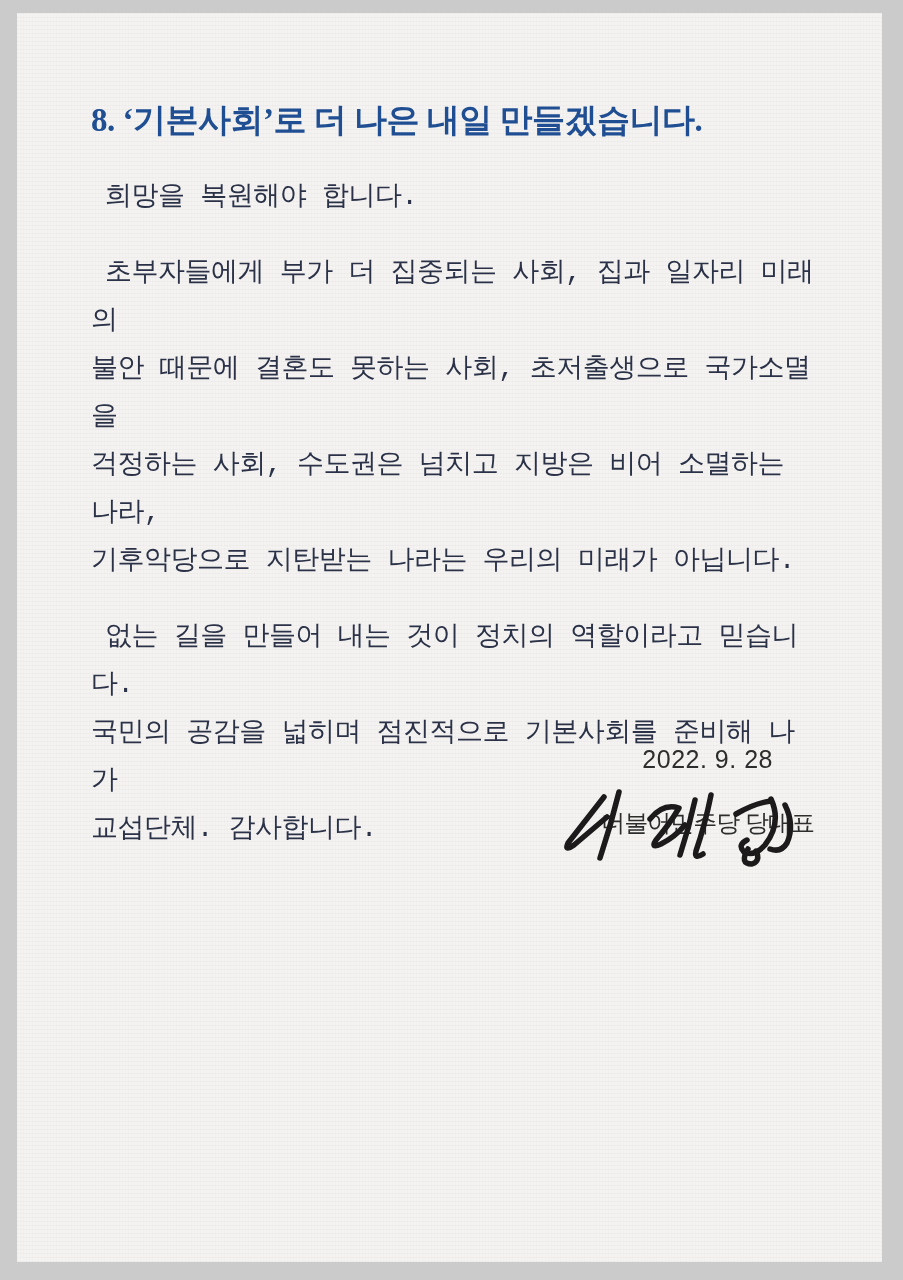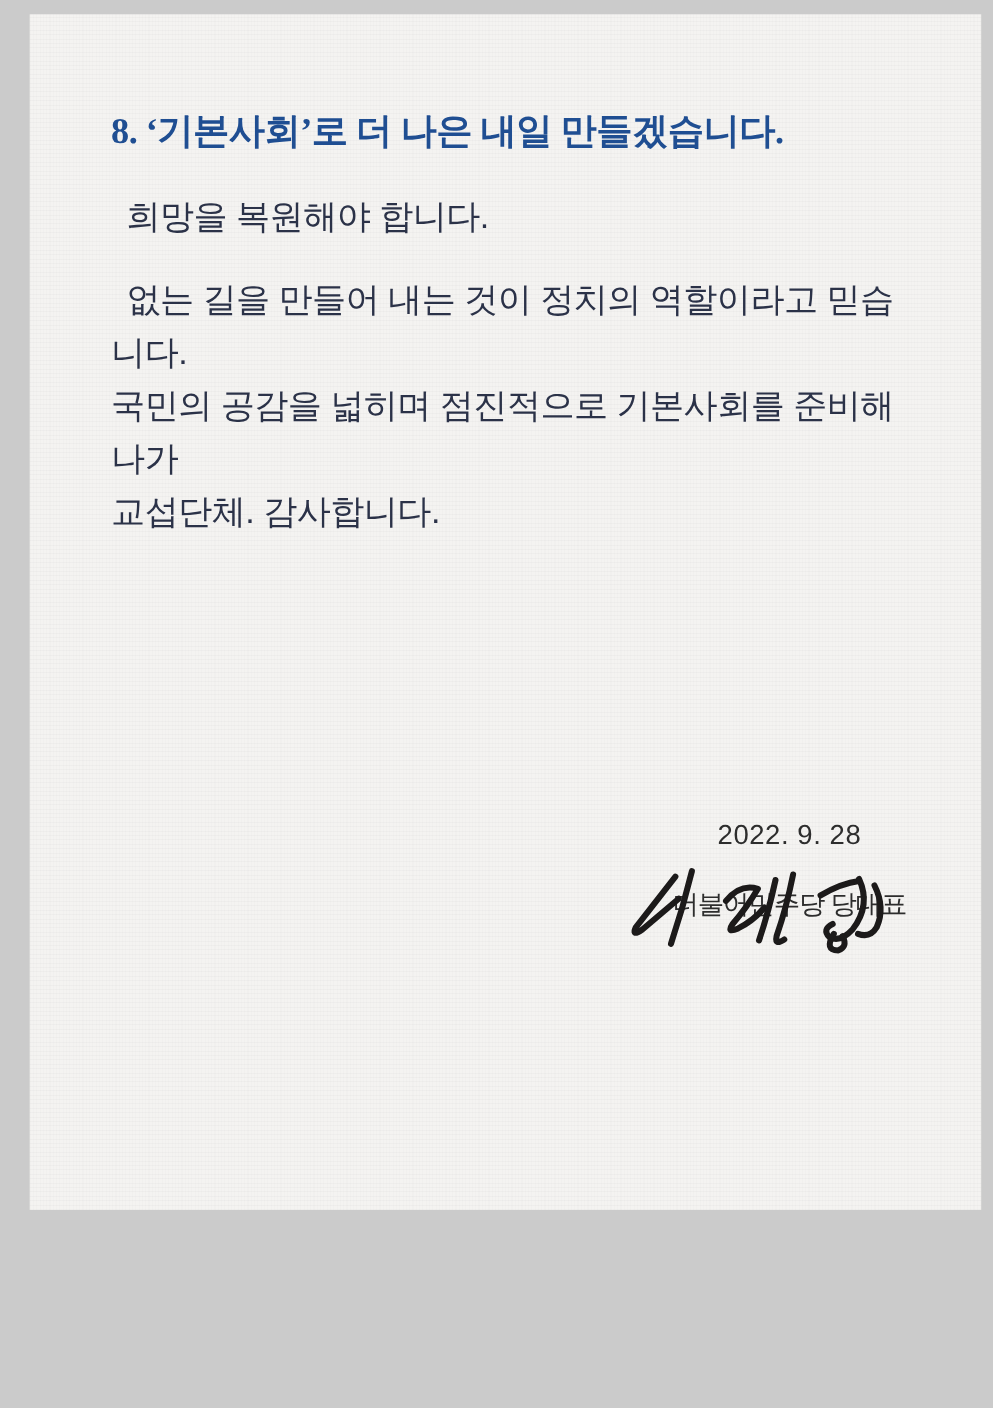--- a/index.html
+++ b/index.html
@@ -6,24 +6,24 @@
     margin: 0;
     padding: 0;
     width: 903px;
     height: 1280px;
     overflow: hidden;
     background: #cbcbcb;
     font-family: "Liberation Sans", sans-serif;
   }
   .paper {
     position: absolute;
-    left: 27px;
+    left: 17px;
     top: 13px;
     width: 865px;
-    height: 1087px;
+    height: 1249px;
     background-color: #f4f3f1;
     background-image:
       repeating-linear-gradient(0deg, rgba(90,90,100,0.035) 0 1px, transparent 1px 4px),
       repeating-linear-gradient(90deg, rgba(90,90,100,0.02) 0 1px, transparent 1px 3px);
   }
   .content {
     position: absolute;
     left: 74px;
     right: 66px;
     top: 86px;
@@ -31,22 +31,22 @@
   .doc-title {
     font-family: "Liberation Serif", "DejaVu Serif", serif;
     font-weight: 700;
     font-size: 33px;
     line-height: 42px;
     letter-spacing: -0.5px;
     color: #1f4e92;
     margin: 0 0 32px 0;
   }
   .para {
-    font-family: Liberation Sans, sans-serif;
-    font-size: 31px;
+    font-family: Liberation Mono, monospace;
+    font-size: 27px;
     line-height: 48px;
     color: #2b3248;
     white-space: pre-line;
     text-indent: 14px;
     letter-spacing: -0.5px;
     margin: 0 0 28px 0;
   }
   .signoff {
     position: absolute;
     top: 731px;
@@ -110,20 +110,24 @@
   .logo .logo-dark  { color: #1b53a4; }
 </style>
 </head>
 <body>
 
 <div class="paper">
 
   <div class="content">
     <h1 class="doc-title">8. ‘기본사회’로 더 나은 내일 만들겠습니다.</h1>
     <p class="para">희망을 복원해야 합니다.</p>
+    <p class="para">초부자들에게 부가 더 집중되는 사회, 집과 일자리 미래의
+불안 때문에 결혼도 못하는 사회, 초저출생으로 국가소멸을
+걱정하는 사회, 수도권은 넘치고 지방은 비어 소멸하는 나라,
+기후악당으로 지탄받는 나라는 우리의 미래가 아닙니다.</p>
     <p class="para">없는 길을 만들어 내는 것이 정치의 역할이라고 믿습니다.
 국민의 공감을 넓히며 점진적으로 기본사회를 준비해 나가
 교섭단체. 감사합니다.</p>
   </div>
 
   <div class="signoff">
     <div class="date">2022. 9. 28</div>
     <div class="role">더불어민주당 당대표</div>
   </div>
 

